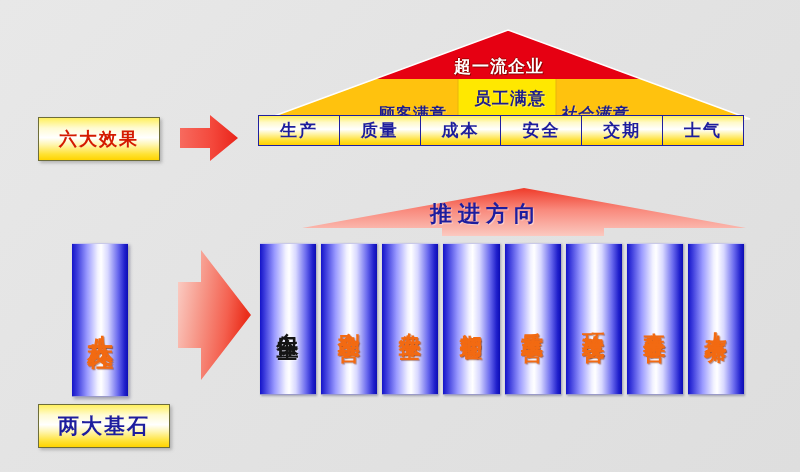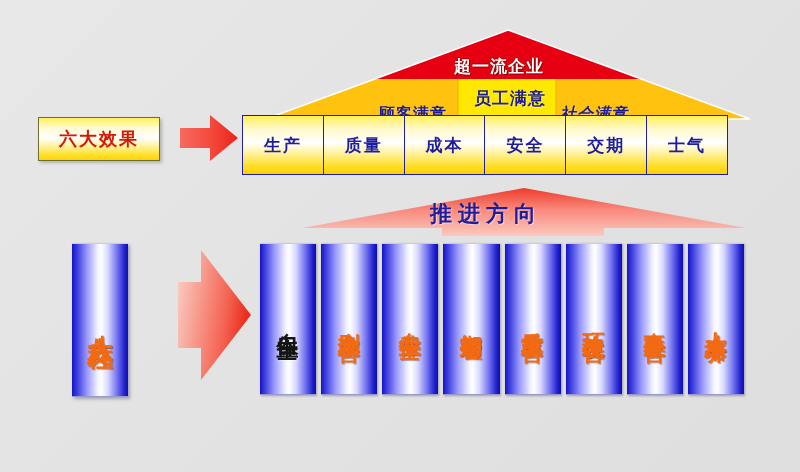--- a/index.html
+++ b/index.html
@@ -51,21 +51,21 @@
   #roof-right-label {
     left: 302px; top: 78px;
     color:#1d1d8c;
     font-size: 16px;
     text-shadow: 1px 1px 0 rgba(255,255,255,.3);
     font-style: italic;
   }
 
   
   #effects-row {
-    left: 242px; top: 115px; width: 486px; height: 60px;
+    left: 258px; top: 115px; width: 486px; height: 31px;
     display: flex;
     border: 1px solid #1f1fa0;
     box-sizing: border-box;
     background: #ffd400;
   }
   .effect-cell {
     flex: 1 1 0;
     border-right: 1px solid #1f1fa0;
     background: linear-gradient(to bottom,
        #ffef5a 0%, #fff9c9 22%, #ffffff 46%, #fff4a8 62%, #ffdf2e 85%, #ffd000 100%);
@@ -277,15 +277,16 @@
       <span class="pillar-text">环境改善</span>
     </div>
     <div class="pillar">
       <span class="pillar-text">事务改善</span>
     </div>
     <div class="pillar">
       <span class="pillar-text">人才培养</span>
     </div>
   </div>
 
+  <div class="abs ctr" id="cornerstone-box">两大基石</div>
 
 
 </div>
 
 </body></html>

